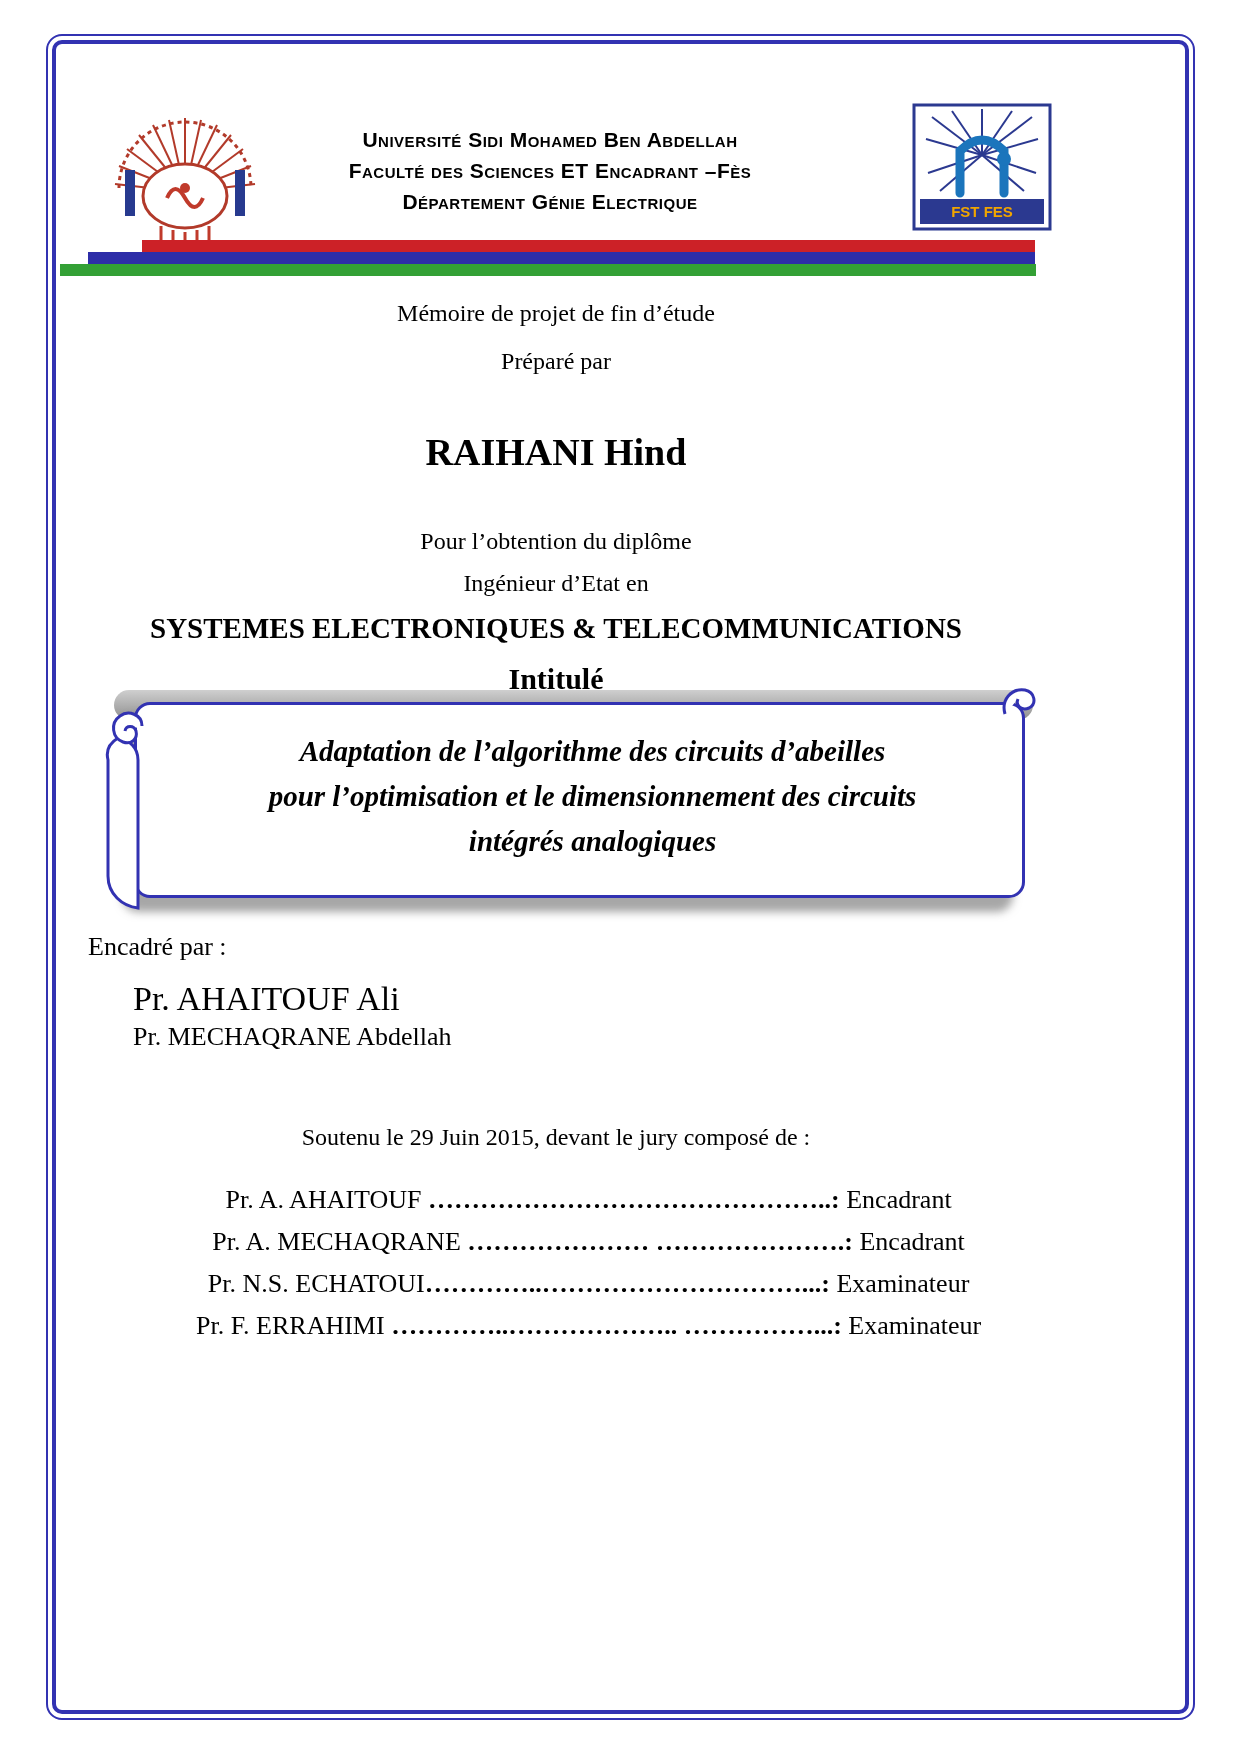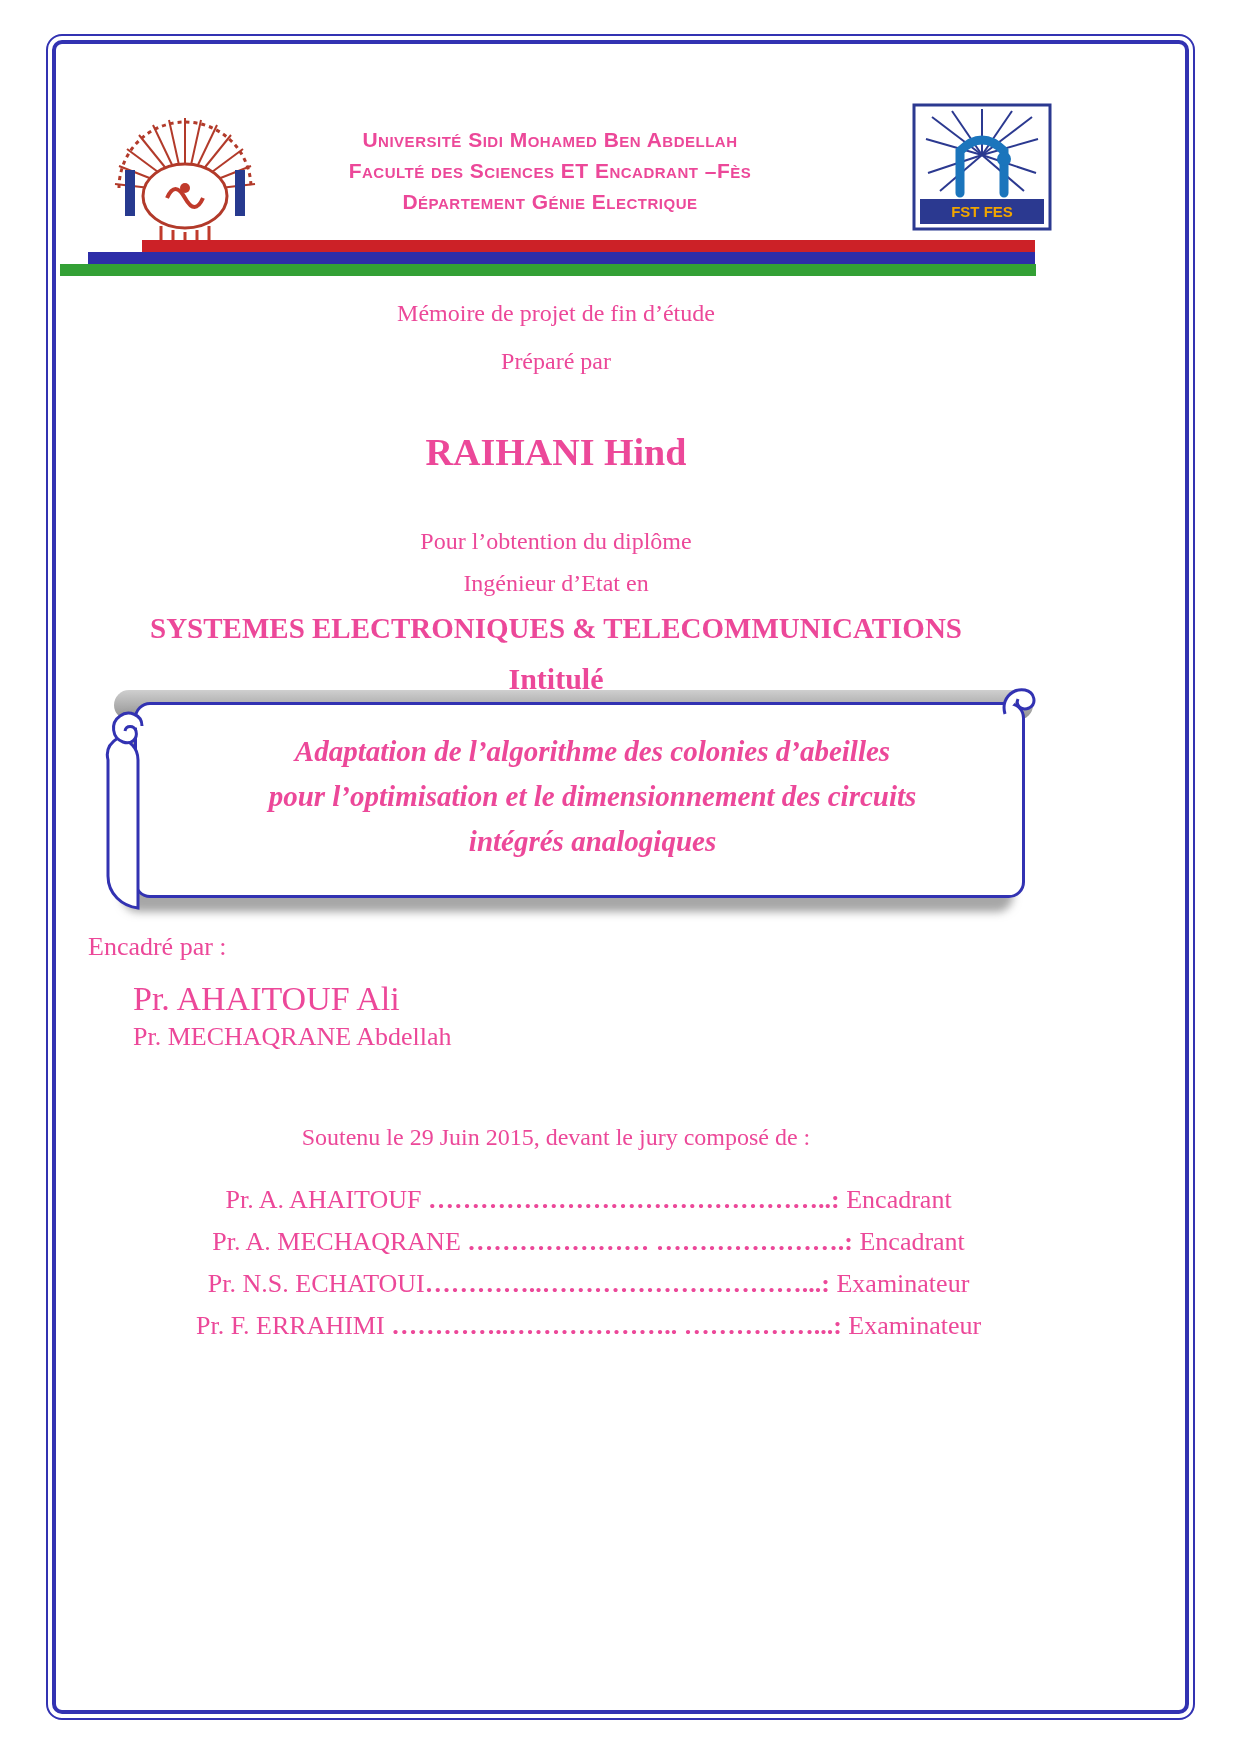--- a/index.html
+++ b/index.html
@@ -11,21 +11,21 @@
     --logo-light-blue:#1b75bc;
     --logo-gold:#f0a500;
     --emblem-red:#b23a2a;
   }
   html,body{margin:0;padding:0;background:#ffffff;}
   .page{
     position:relative;
     width:1241px;height:1754px;
     background:#ffffff;
     font-family:"Liberation Serif","DejaVu Serif",serif;
-    color:#ec4899;
+    color:#000000;
     overflow:hidden;
   }
   .frame{
     position:absolute;
     left:52px;top:40px;right:52px;bottom:40px;
     border:4px solid var(--accent-blue);
     border-radius:10px;
     outline:2px solid var(--accent-blue);
     outline-offset:4px;
   }
@@ -155,21 +155,21 @@
   <div class="cline fs-lg" style="top:348px;">Préparé par</div>
   <div class="cline author" style="top:430px;">RAIHANI Hind</div>
   <div class="cline fs-lg" style="top:528px;">Pour l’obtention du diplôme</div>
   <div class="cline fs-lg" style="top:570px;">Ingénieur d’Etat en</div>
   <div class="cline program" style="top:612px;">SYSTEMES ELECTRONIQUES &amp; TELECOMMUNICATIONS</div>
   <div class="cline intitule" style="top:662px;">Intitulé</div>
 
   <div class="banner">
     <div class="top-shade"></div>
     <div class="paper">
-      <div>Adaptation de l’algorithme des colonies d’abeilles</div>
+      <div>Adaptation de l’algorithme des circuits d’abeilles</div>
       <div>pour l’optimisation et le dimensionnement des circuits</div>
       <div>intégrés analogiques</div>
     </div>
     <svg class="left-curl" width="70" height="210" viewBox="0 0 70 210" xmlns="http://www.w3.org/2000/svg">
       <path d="M12 170 C20 192 34 200 42 202 L42 188 C32 186 18 178 12 170 Z" fill="#bbbbbb"></path>
       <path d="M22 32 C12 38 10 46 12 54 L12 170 C12 188 26 200 42 202 L42 54 C42 42 34 34 22 32 Z" fill="#ffffff" stroke="#3232b2" stroke-width="3"></path>
       <path d="M46 20 C46 8 32 4 24 10 C14 17 16 32 27 36 C35 39 42 33 40 25 C38 19 30 19 29 25" fill="#ffffff" stroke="#3232b2" stroke-width="3"></path>
     </svg>
     <svg class="right-curl" width="40" height="40" viewBox="0 0 40 40" xmlns="http://www.w3.org/2000/svg">
       <path d="M6 30 C2 16 12 4 26 6 C36 8 38 20 30 24 C23 27 16 22 19 15" fill="#ffffff" stroke="#3232b2" stroke-width="3"></path>

